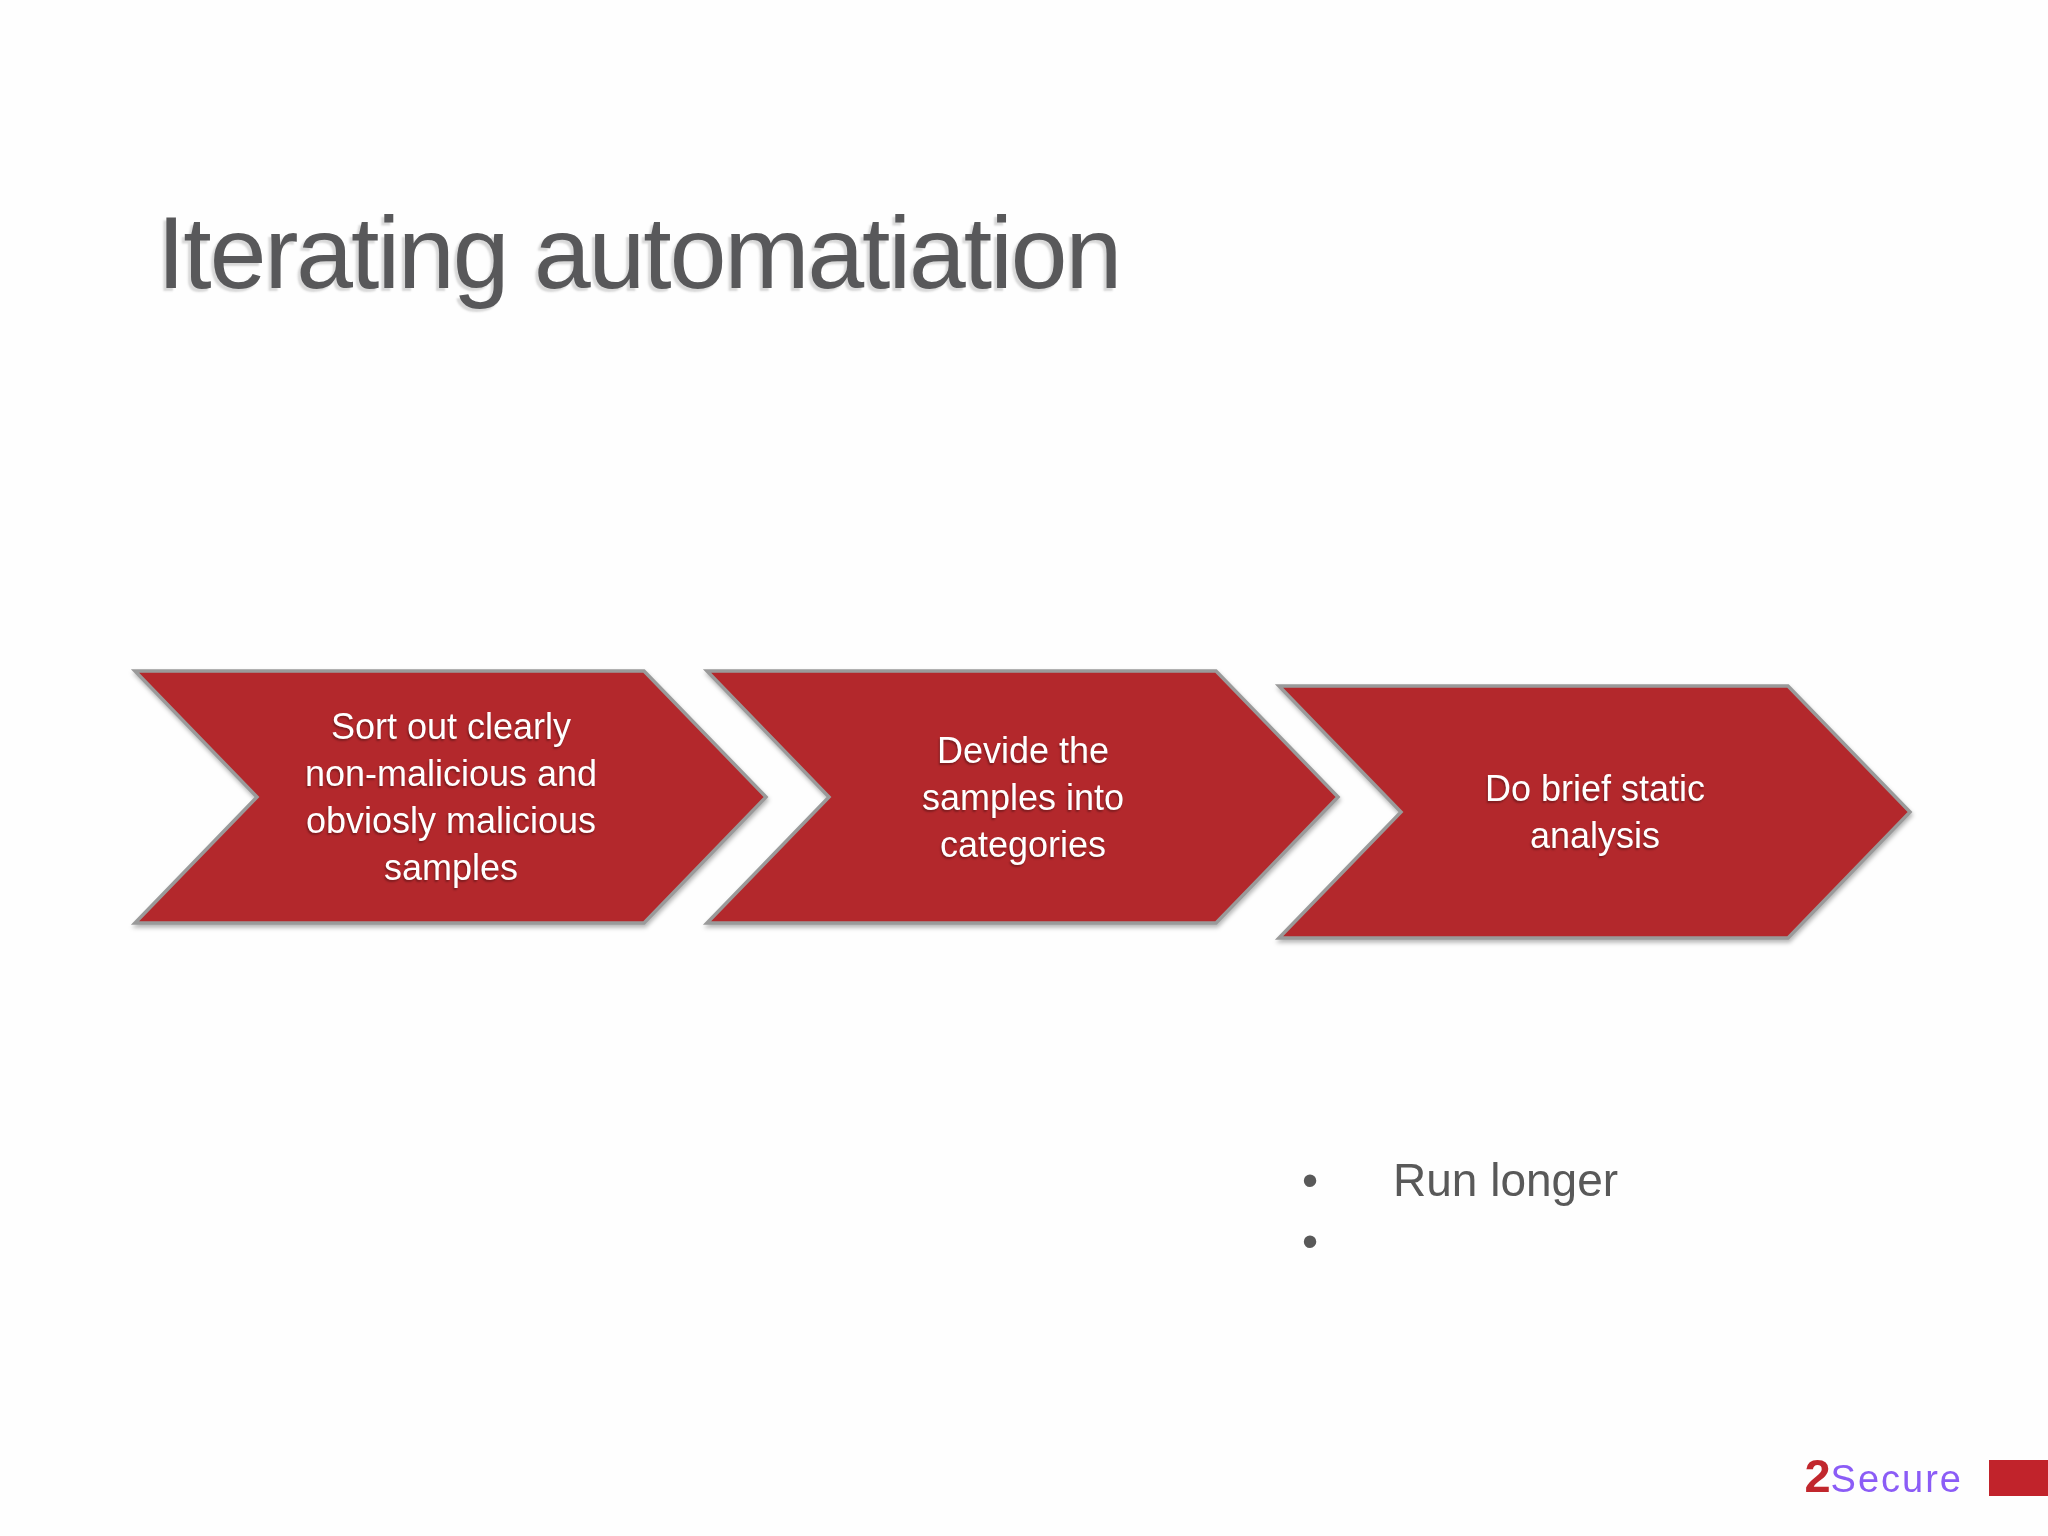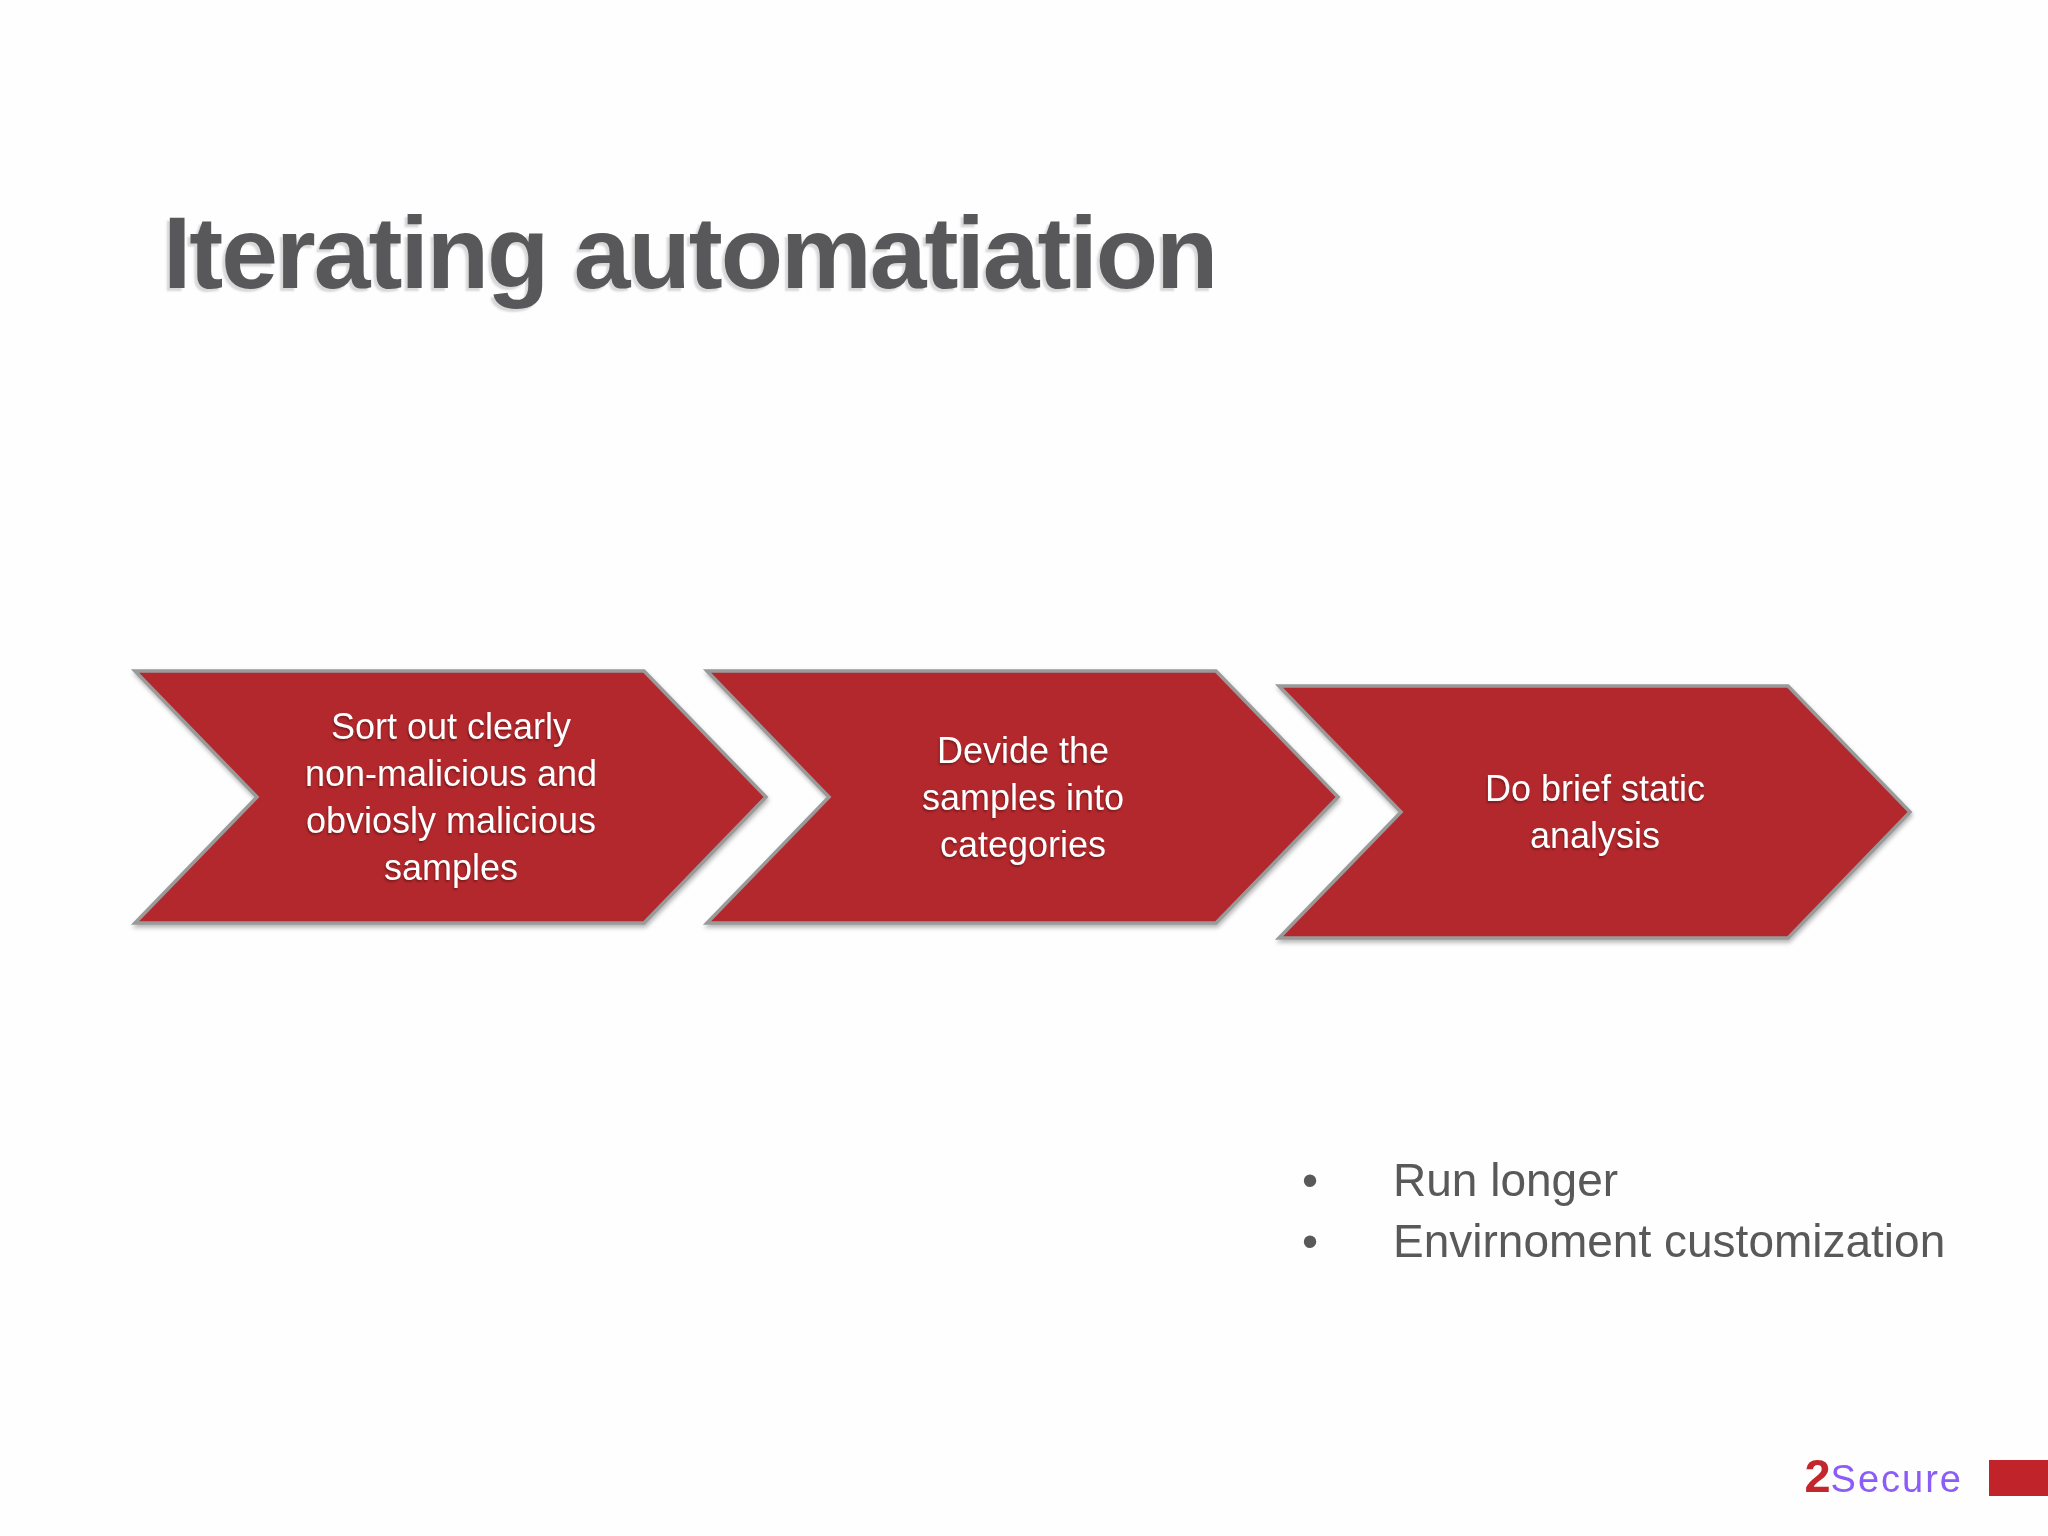--- a/index.html
+++ b/index.html
@@ -8,24 +8,24 @@
     height: 1536px;
     position: relative;
     background: #fefefe;
     overflow: hidden;
     font-family: "Liberation Sans", sans-serif;
   }
 
   
   .slide-title {
     position: absolute;
-    left: 163px;
+    left: 157px;
     top: 128px;
     font-size: 102px;
-    font-weight: 700;
+    font-weight: 400;
     letter-spacing: -2px;
     line-height: 1.12;
     color: #58585a;
     text-shadow: -3px 3px 2px rgba(80,80,80,0.22);
     white-space: nowrap;
   }
 
   
   .flow { position: absolute; left: 0; top: 0; width: 1852px; height: 1536px; }
   .arrow-step {
@@ -148,21 +148,20 @@
 
   </div>
 
   <ul class="notes-list">
     <li>
       <span class="bullet-marker">•</span>
       <span>Run longer</span>
     </li>
     <li>
       <span class="bullet-marker">•</span>
-      <span>Envirnoment customization</span>
     </li>
   </ul>
 
   <div class="logo-text">
     <span class="logo-prefix">2</span>
       <span class="logo-name">Secure</span>
   </div>
   <div class="logo-block"></div>
 
 </div>

